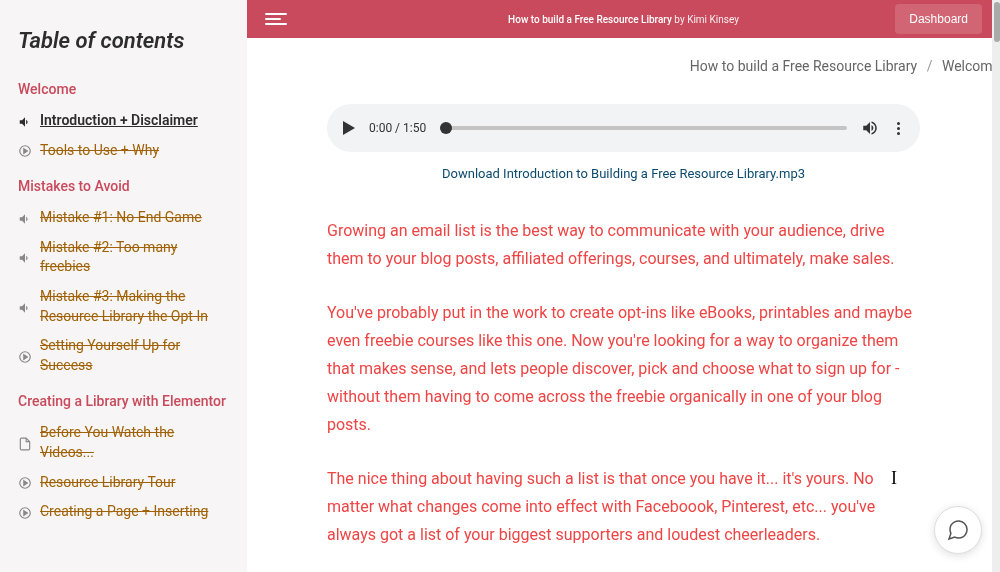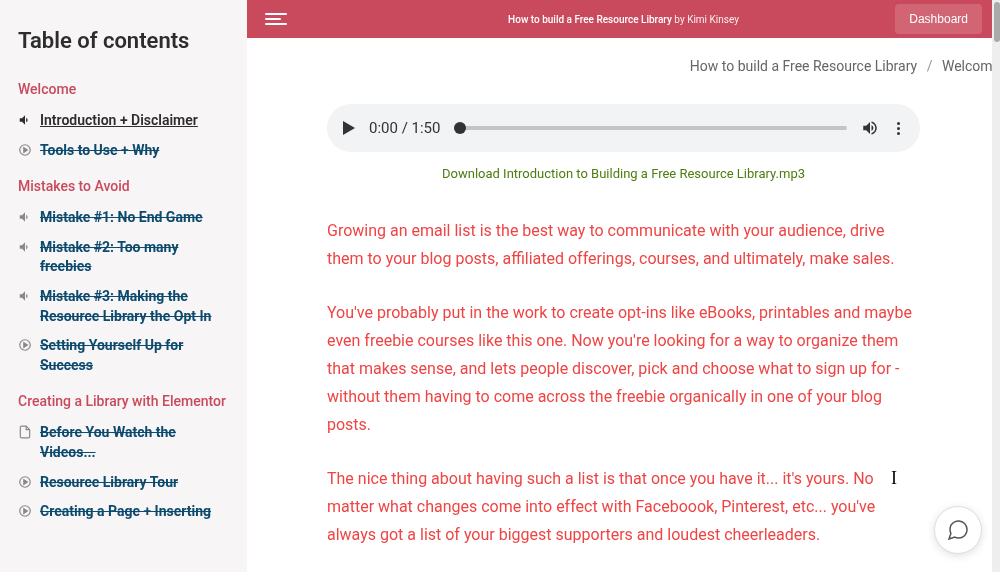--- a/index.html
+++ b/index.html
@@ -1,24 +1,24 @@
 <!DOCTYPE html>
 <html><head>
   <meta charset="utf-8">
   <style>
     * { margin: 0; padding: 0; box-sizing: border-box; }
     body { font-family: -apple-system, BlinkMacSystemFont, "Segoe UI", Roboto, sans-serif; background: #f7f5f5; width: 1000px; height: 572px; overflow: hidden; position: relative; }
     
     .sidebar { position: absolute; left: 0; top: 0; width: 247px; height: 572px; background: #f7f5f5; padding: 20px 18px; overflow-y: auto; }
-    .toc-title { font-size: 22px; font-weight: 600; color: #2d2d2d; margin-bottom: 28px; margin-top: 8px; }
+    .toc-title { font-size: 22px; font-weight: 600; color: #2d2d2d; margin-bottom: 28px; margin-top: 8px; font-style: italic; }
     .toc-section { font-size: 14px; color: #c94a5c; font-weight: 500; margin-bottom: 14px; margin-top: 18px; }
     .toc-section:first-of-type { margin-top: 0; }
-    .toc-item { display: flex; align-items: flex-start; gap: 8px; margin-bottom: 10px; font-size: 14px; line-height: 1.4; cursor: pointer; }
+    .toc-item { display: flex; align-items: center; gap: 8px; margin-bottom: 10px; font-size: 14px; line-height: 1.4; cursor: pointer; }
     .toc-item .icon { flex-shrink: 0; width: 14px; height: 14px; margin-top: 2px; color: #888; }
-    .toc-item .label { color: #0c4a6e; text-decoration: line-through; font-weight: bold; }
+    .toc-item .label { color: #a16207; text-decoration: line-through; }
     .toc-item.current .label { color: #2d2d2d; text-decoration: underline; font-weight: 600; }
     .toc-item.current .icon { color: #2d2d2d; }
     .toc-item svg { width: 14px; height: 14px; }
     
     .main { position: absolute; left: 247px; top: 0; width: 753px; height: 572px; background: #fff; overflow-y: auto; }
     
     .header { height: 38px; background: #c94a5c; display: flex; align-items: center; padding: 0 18px; position: relative; }
     .hamburger { display: flex; flex-direction: column; gap: 3px; cursor: pointer; }
     .hamburger span { display: block; height: 2px; background: #fff; border-radius: 1px; }
     .hamburger span:nth-child(1) { width: 22px; }
@@ -29,28 +29,28 @@
     .dashboard-btn { margin-left: auto; background: rgba(255,255,255,0.15); color: #fff; border: none; padding: 8px 14px; border-radius: 4px; font-size: 12px; cursor: pointer; }
     
     .breadcrumb { text-align: right; padding: 20px 0 10px; font-size: 14px; color: #666; }
     .breadcrumb .crumb { color: #666; }
     .breadcrumb .sep { margin: 0 6px; color: #999; }
     
     .content { padding: 20px 80px 40px; }
     
     .audio-player { background: #f1f3f4; border-radius: 28px; height: 48px; display: flex; align-items: center; padding: 0 16px; gap: 14px; margin-bottom: 14px; }
     .play-btn { width: 0; height: 0; border-left: 12px solid #333; border-top: 7px solid transparent; border-bottom: 7px solid transparent; cursor: pointer; }
-    .audio-time { font-size: 15px; color: #333; white-space: nowrap; }
+    .audio-time { font-size: 12px; color: #333; white-space: nowrap; }
     .audio-track { flex: 1; height: 4px; background: #c4c4c4; border-radius: 2px; position: relative; cursor: pointer; }
     .audio-track::before { content: ''; position: absolute; left: 0; top: -4px; width: 12px; height: 12px; background: #333; border-radius: 50%; }
     .audio-vol { width: 18px; height: 18px; cursor: pointer; }
     .audio-more { display: flex; flex-direction: column; gap: 2px; cursor: pointer; padding: 4px; }
     .audio-more span { width: 3px; height: 3px; background: #333; border-radius: 50%; }
     
-    .download-link { text-align: center; font-size: 13px; color: #4d7c0f; margin-bottom: 36px; cursor: pointer; }
+    .download-link { text-align: center; font-size: 13px; color: #0c4a6e; margin-bottom: 36px; cursor: pointer; }
     
     .body-text p { font-size: 16px; line-height: 1.75; color: #ef4444; margin-bottom: 26px; }
     
     .chat-bubble { position: absolute; right: 18px; bottom: 18px; width: 48px; height: 48px; background: #fff; border: 1px solid #ddd; border-radius: 50%; display: flex; align-items: center; justify-content: center; box-shadow: 0 2px 8px rgba(0,0,0,0.12); cursor: pointer; }
     .chat-bubble svg { width: 24px; height: 24px; stroke: #555; fill: none; stroke-width: 1.5; }
     
     .scrollbar-track { position: absolute; right: 0; top: 0; width: 8px; height: 572px; background: #eee; }
     .scrollbar-thumb { position: absolute; right: 0; top: 2px; width: 6px; height: 40px; background: #aaa; border-radius: 3px; }
     
     .text-cursor { position: absolute; font-family: serif; font-size: 18px; color: #000; pointer-events: none; }

